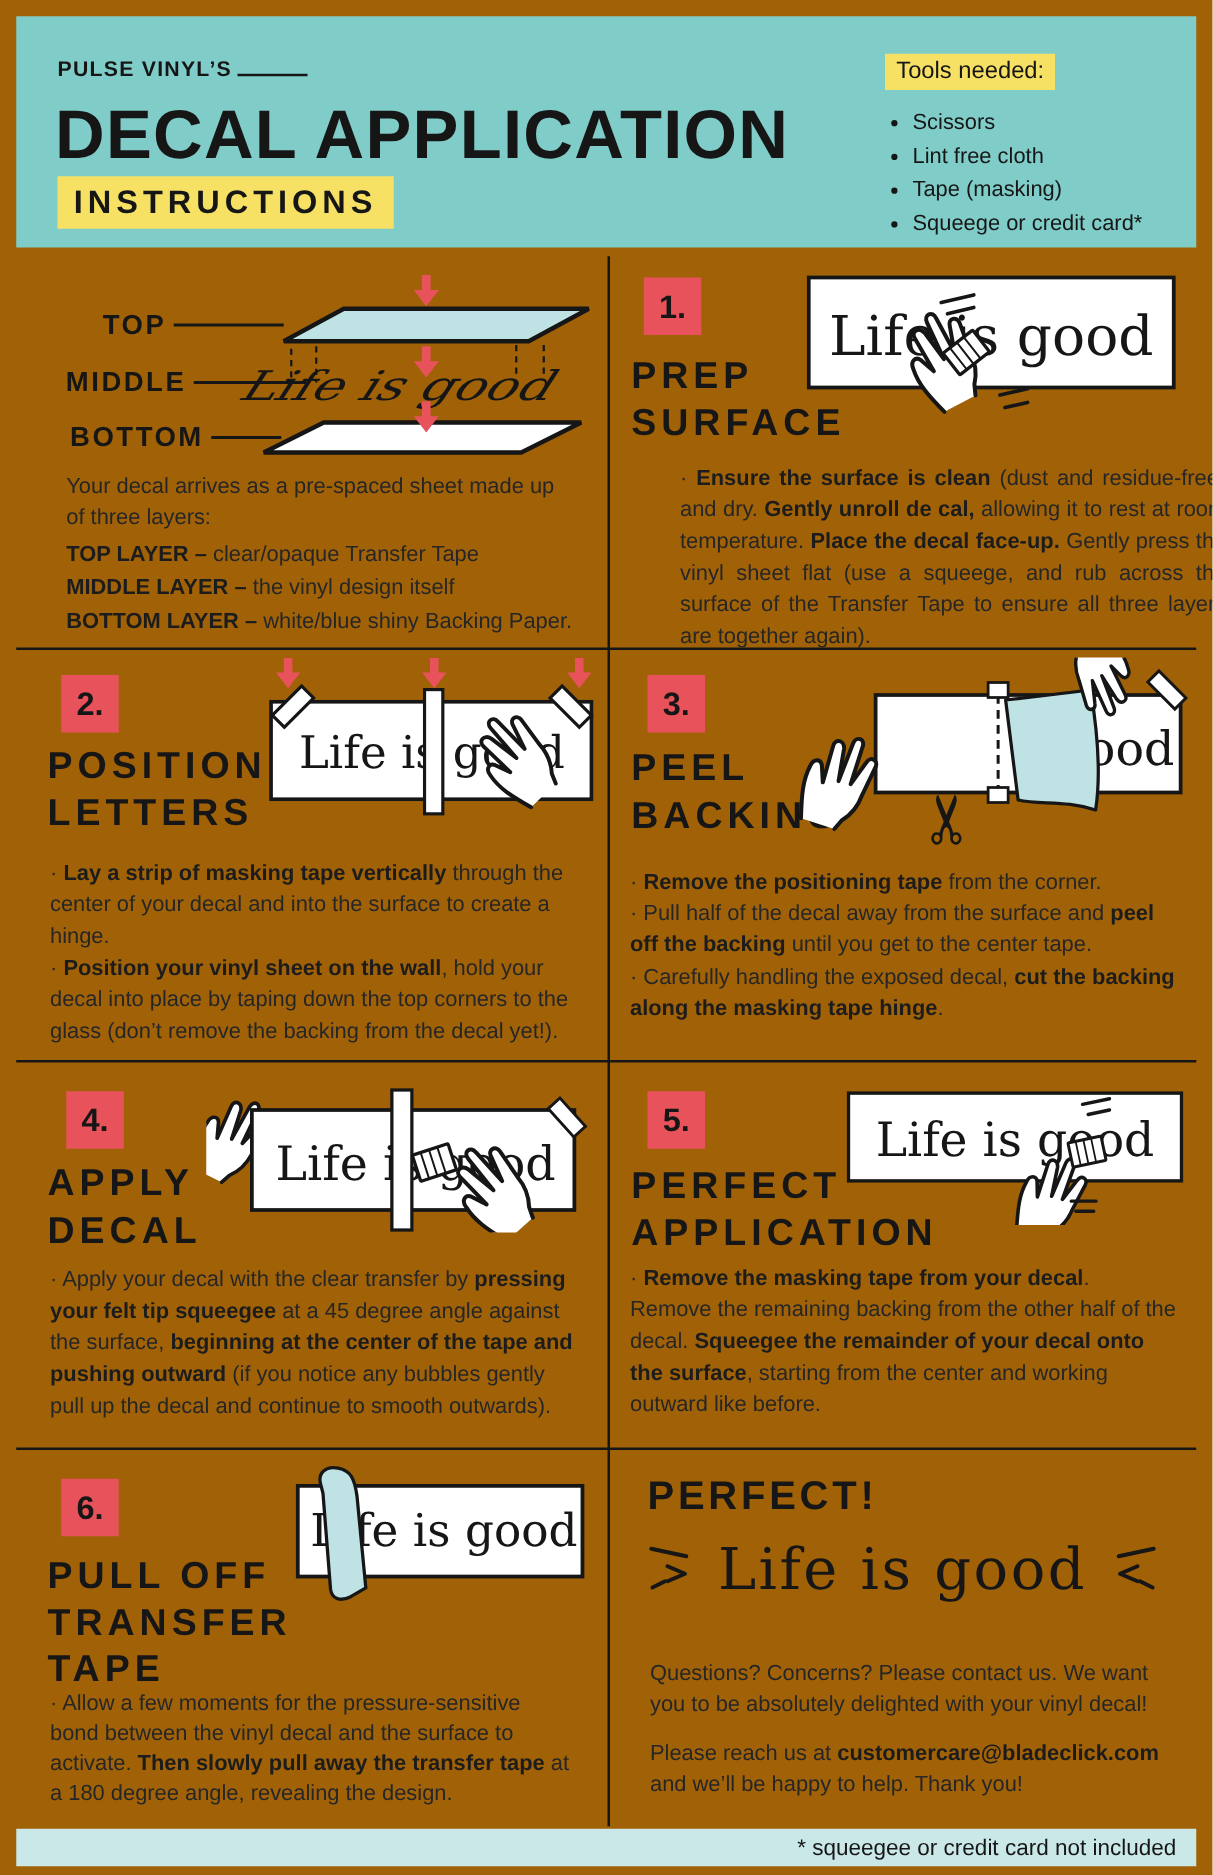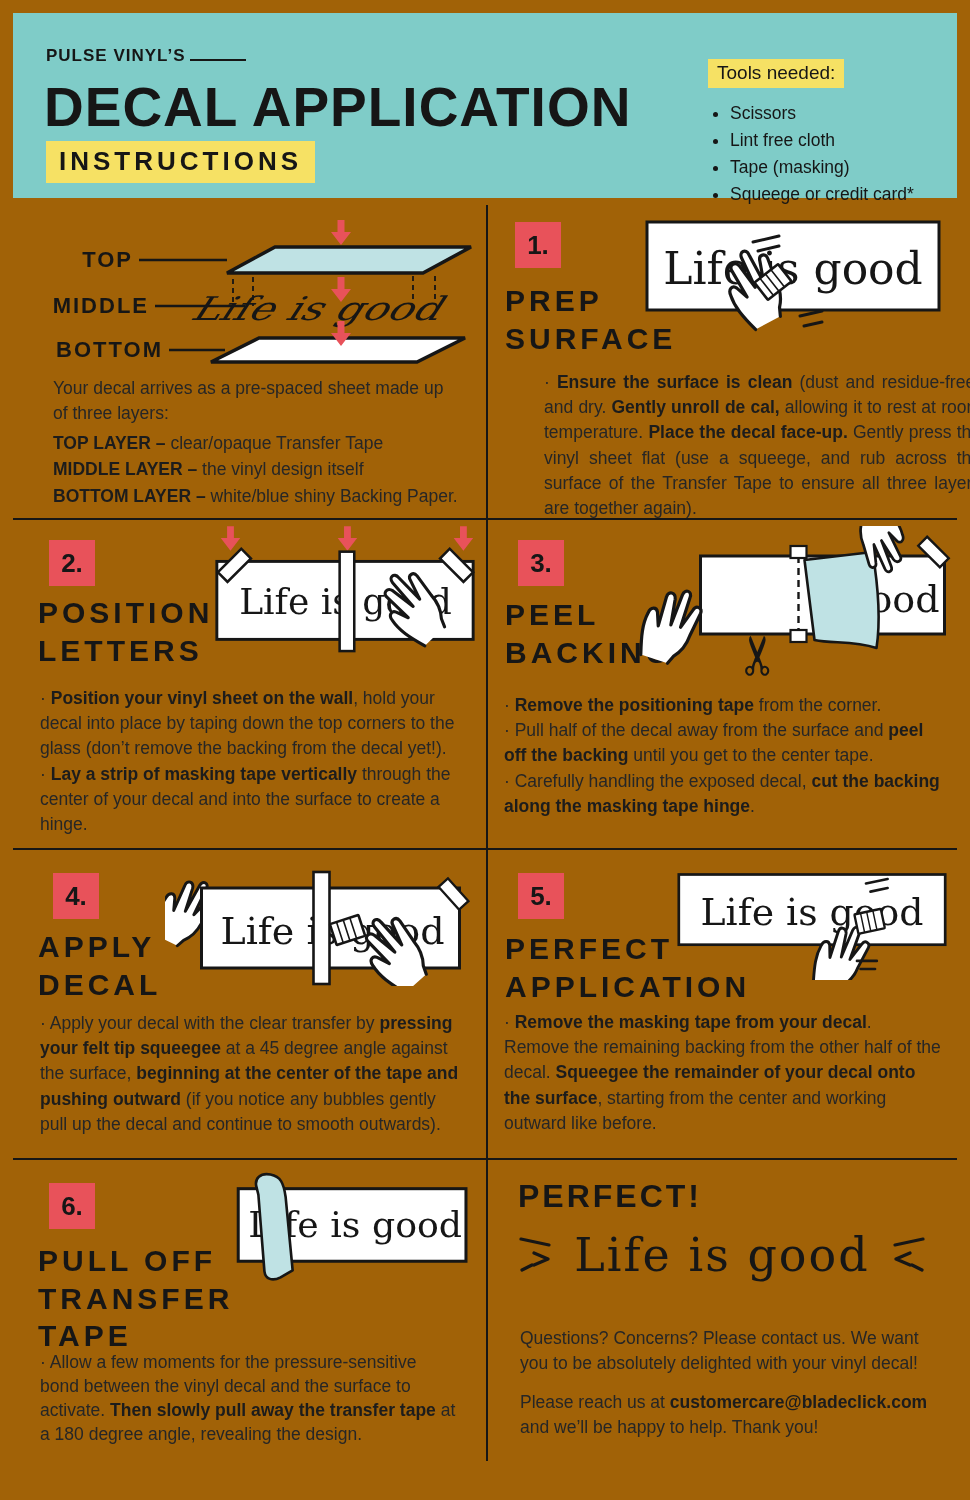--- a/index.html
+++ b/index.html
@@ -6,21 +6,21 @@
   .page{position:relative;width:970px;height:1500px;background:#a16207;overflow:hidden;
         font-family:"Liberation Sans",sans-serif;color:#262626;}
   
   .header{position:absolute;left:13px;top:13px;width:944px;height:185px;background:#7fccc8;}
   .brand{position:absolute;left:33px;top:33px;font-size:17px;font-weight:700;letter-spacing:1px;color:#161616;}
   .brand-line{display:inline-block;width:56px;border-bottom:2px solid #161616;margin-left:4px;}
   .main-title{position:absolute;left:31px;top:62px;font-size:55px;font-weight:700;letter-spacing:1px;color:#161616;text-align:right;}
   .subtitle{position:absolute;left:33px;top:128px;background:#f6e164;font-size:26px;font-weight:700;
             letter-spacing:4px;padding:5px 13px 6px;color:#161616;}
   .tools{position:absolute;left:695px;top:30px;width:245px;}
-  .tools-label{display:inline-block;background:#f6e164;font-size:19px;font-weight:500;padding:3px 9px 4px;color:#161616;margin-top:16px;}
+  .tools-label{display:inline-block;background:#f6e164;font-size:19px;font-weight:500;padding:3px 9px 4px;color:#161616;}
   .tools ul{margin:12px 0 0 0;padding-left:22px;font-size:17.5px;line-height:1.55;color:#161616;}
   
   .grid{position:absolute;left:13px;top:198px;width:944px;height:1265px;}
   .vline{position:absolute;left:473px;top:7px;width:2px;height:1256px;background:#161616;}
   .hline{position:absolute;left:0;width:944px;height:2px;background:#161616;}
   .cell{position:absolute;box-sizing:border-box;}
   .badge{position:absolute;width:46px;height:46px;background:#e8525a;color:#161616;
          font-size:26px;font-weight:700;display:flex;align-items:center;justify-content:center;}
   .step-title{position:absolute;font-size:30px;font-weight:700;letter-spacing:4px;line-height:1.25;color:#161616;}
   .step-body{position:absolute;font-size:17.5px;line-height:1.44;}
@@ -135,22 +135,22 @@
         <use href="#rarrow" transform="translate(140,2)"></use>
         <use href="#rarrow" transform="translate(259,2)"></use>
         <rect x="6" y="38" width="263" height="80" fill="#fff" stroke="#161616" stroke-width="3"></rect>
         <text class="decal-svg" x="138" y="92" font-size="37" text-anchor="middle">Life is good</text>
         <use href="#tape" transform="translate(24,42) rotate(-45)"></use>
         <use href="#tape" transform="translate(252,42) rotate(45)"></use>
         <rect x="132" y="28" width="15" height="102" fill="#fff" stroke="#161616" stroke-width="2.6"></rect>
         <use href="#hand" transform="translate(152,80) rotate(-48)"></use>
       </svg>
       <div class="step-body" style="left:27px;top:168px;width:418px">
+        <p><span>· </span><b>Lay a strip of masking tape vertically</b><span> through the center of your decal and into the surface to create a hinge.</span></p>
         <p><span>· </span><b>Position your vinyl sheet on the wall</b><span>, hold your decal into place by taping down the top corners to the glass (don’t remove the backing from the decal yet!).</span></p>
-        <p><span>· </span><b>Lay a strip of masking tape vertically</b><span> through the center of your decal and into the surface to create a hinge.</span></p>
       </div>
     </div>
 
     <div class="cell" style="left:474px;top:320px;width:470px;height:330px">
       <div class="badge" style="left:31px;top:22px">3.</div>
       <div class="step-title" style="left:18px;top:78px">
         <div>PEEL</div>
         <div>BACKING</div>
       </div>
       <svg style="position:absolute;left:148px;top:8px" width="318" height="150" viewBox="0 0 315 150">
@@ -242,13 +242,14 @@
       </div>
       <div class="step-body" style="left:33px;top:168px;width:412px">
         <p><span>Questions? Concerns? Please contact us. We want you to be absolutely delighted with your vinyl decal!</span></p>
       </div>
       <div class="step-body" style="left:33px;top:232px;width:412px">
         <p><span>Please reach us at </span><b>customercare@bladeclick.com</b><span> and we’ll be happy to help. Thank you!</span></p>
       </div>
     </div>
   </div>
 
+  <div class="footer">* squeegee or credit card not included</div>
 </div>
 
 </body></html>

